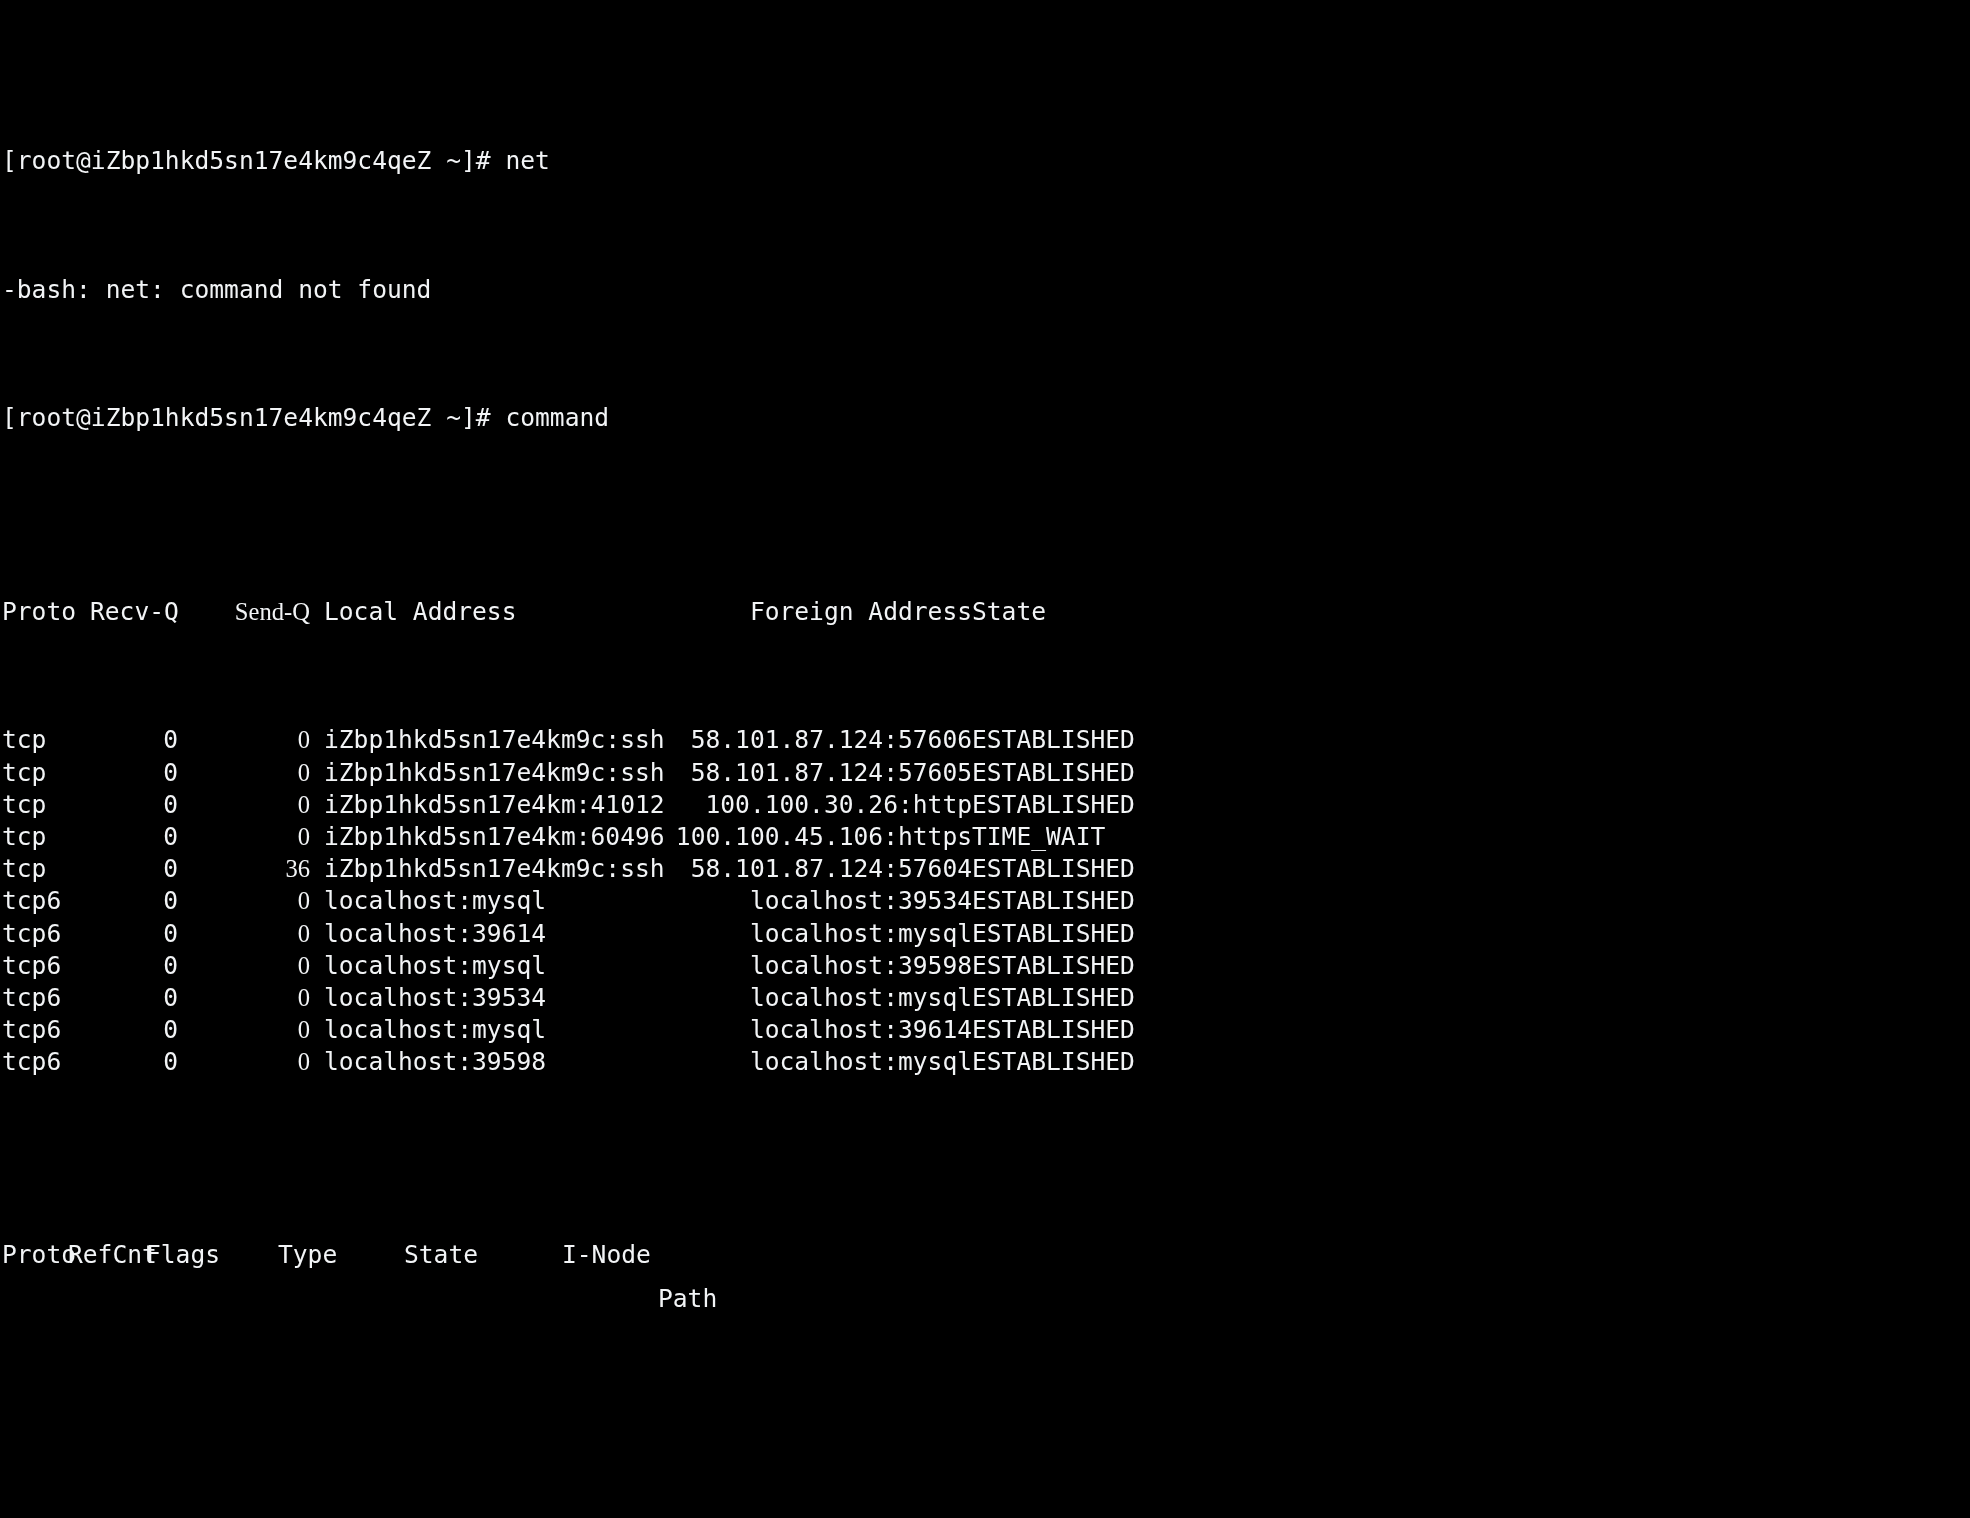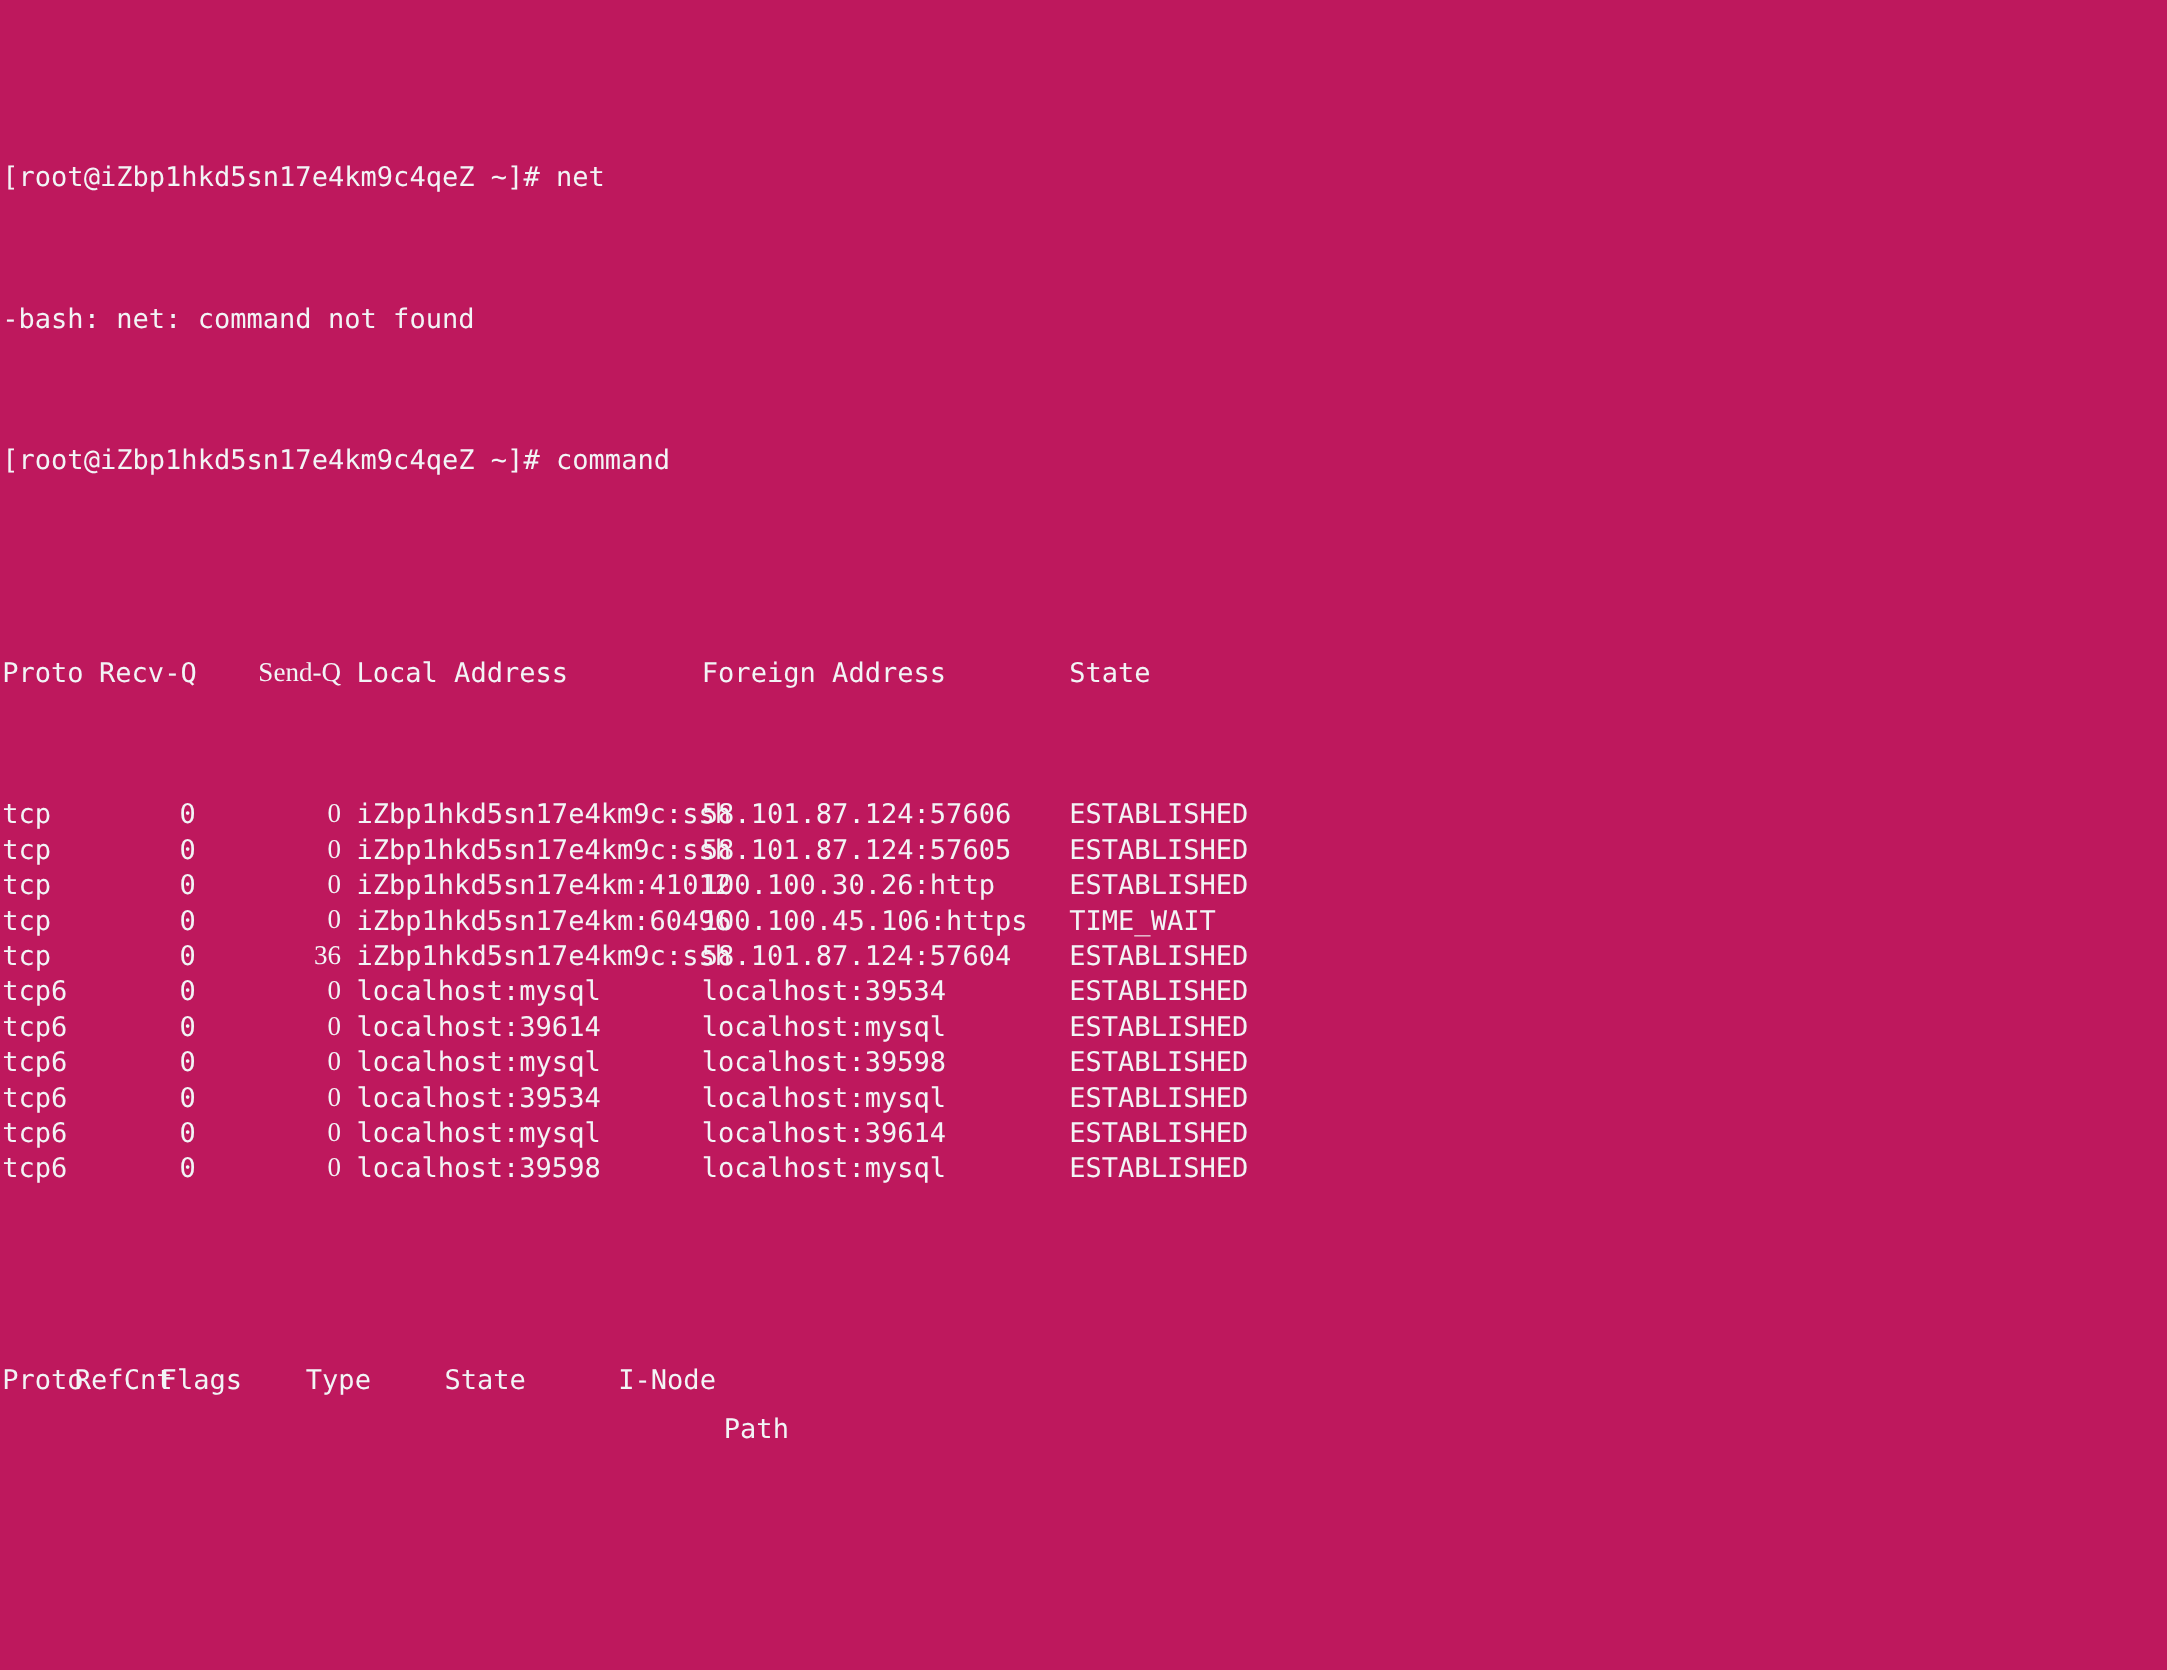--- a/index.html
+++ b/index.html
@@ -10,21 +10,21 @@
   }
   body {
     width: 1970px;
     height: 1518px;
     overflow: hidden;
     font-family: "DejaVu Sans Mono", "Liberation Mono", monospace;
   }
   #terminal {
     width: 1970px;
     height: 1518px;
-    background: #be185d;
+    background: #000000;
     color: #f2f4f6;
     padding: 16px 0 0 2px;
     box-sizing: border-box;
     font-size: 24.6px;
     line-height: 32.2px;
     letter-spacing: 0px;
     white-space: pre;
     font-family: "DejaVu Sans Mono", "Liberation Mono", monospace;
     -webkit-font-smoothing: antialiased;
   }
@@ -38,21 +38,21 @@
     display: inline-block;
     vertical-align: top;
     white-space: pre;
     overflow: visible;
   }
   
   .inet .proto   { width: 88px; }
   .inet .recvq   { width: 88px; text-align: right; padding-right: 46px; }
   .inet .sendq   { width: 86px; text-align: right; padding-right: 14px; font-family: Liberation Serif, serif; }
   .inet .local   { width: 314px; }
-  .inet .foreign { width: 334px; }
+  .inet .foreign { width: 334px; text-align: right; }
   .inet .state   { width: 260px; }
   
   .unix .proto   { width: 66px; }
   .unix .refcnt  { width: 78px; }
   .unix .flags   { width: 132px; }
   .unix .type    { width: 126px; }
   .unix .ustate  { width: 158px; }
   .unix .inode   { width: 96px; }
   .unix .upath   { width: auto; margin-top: 44px; }
   .hdr { }

